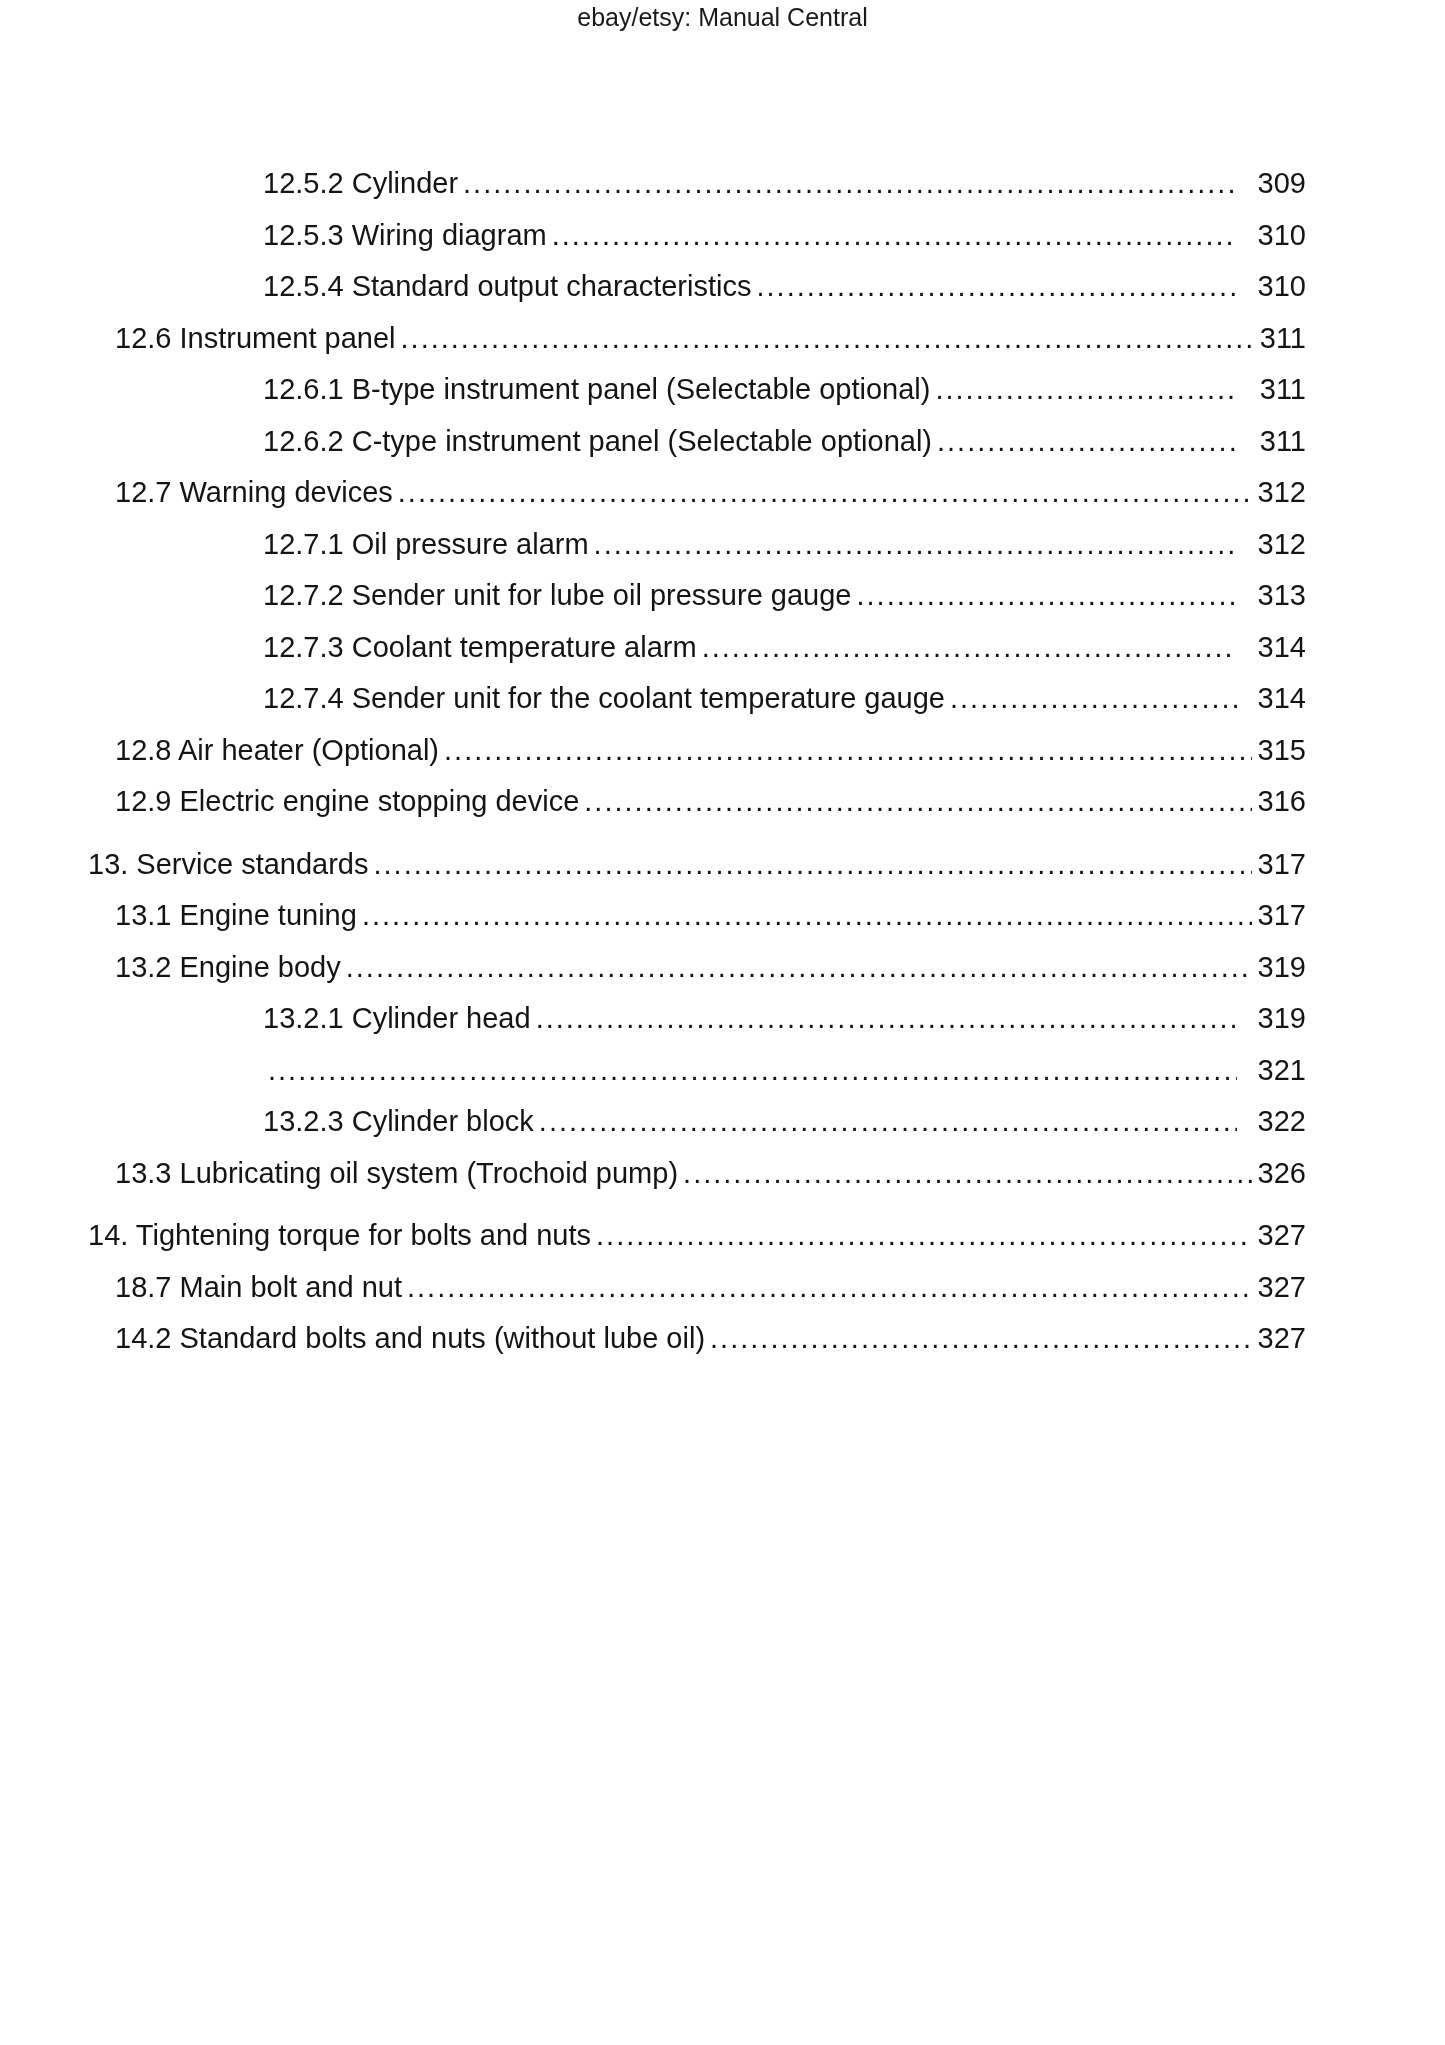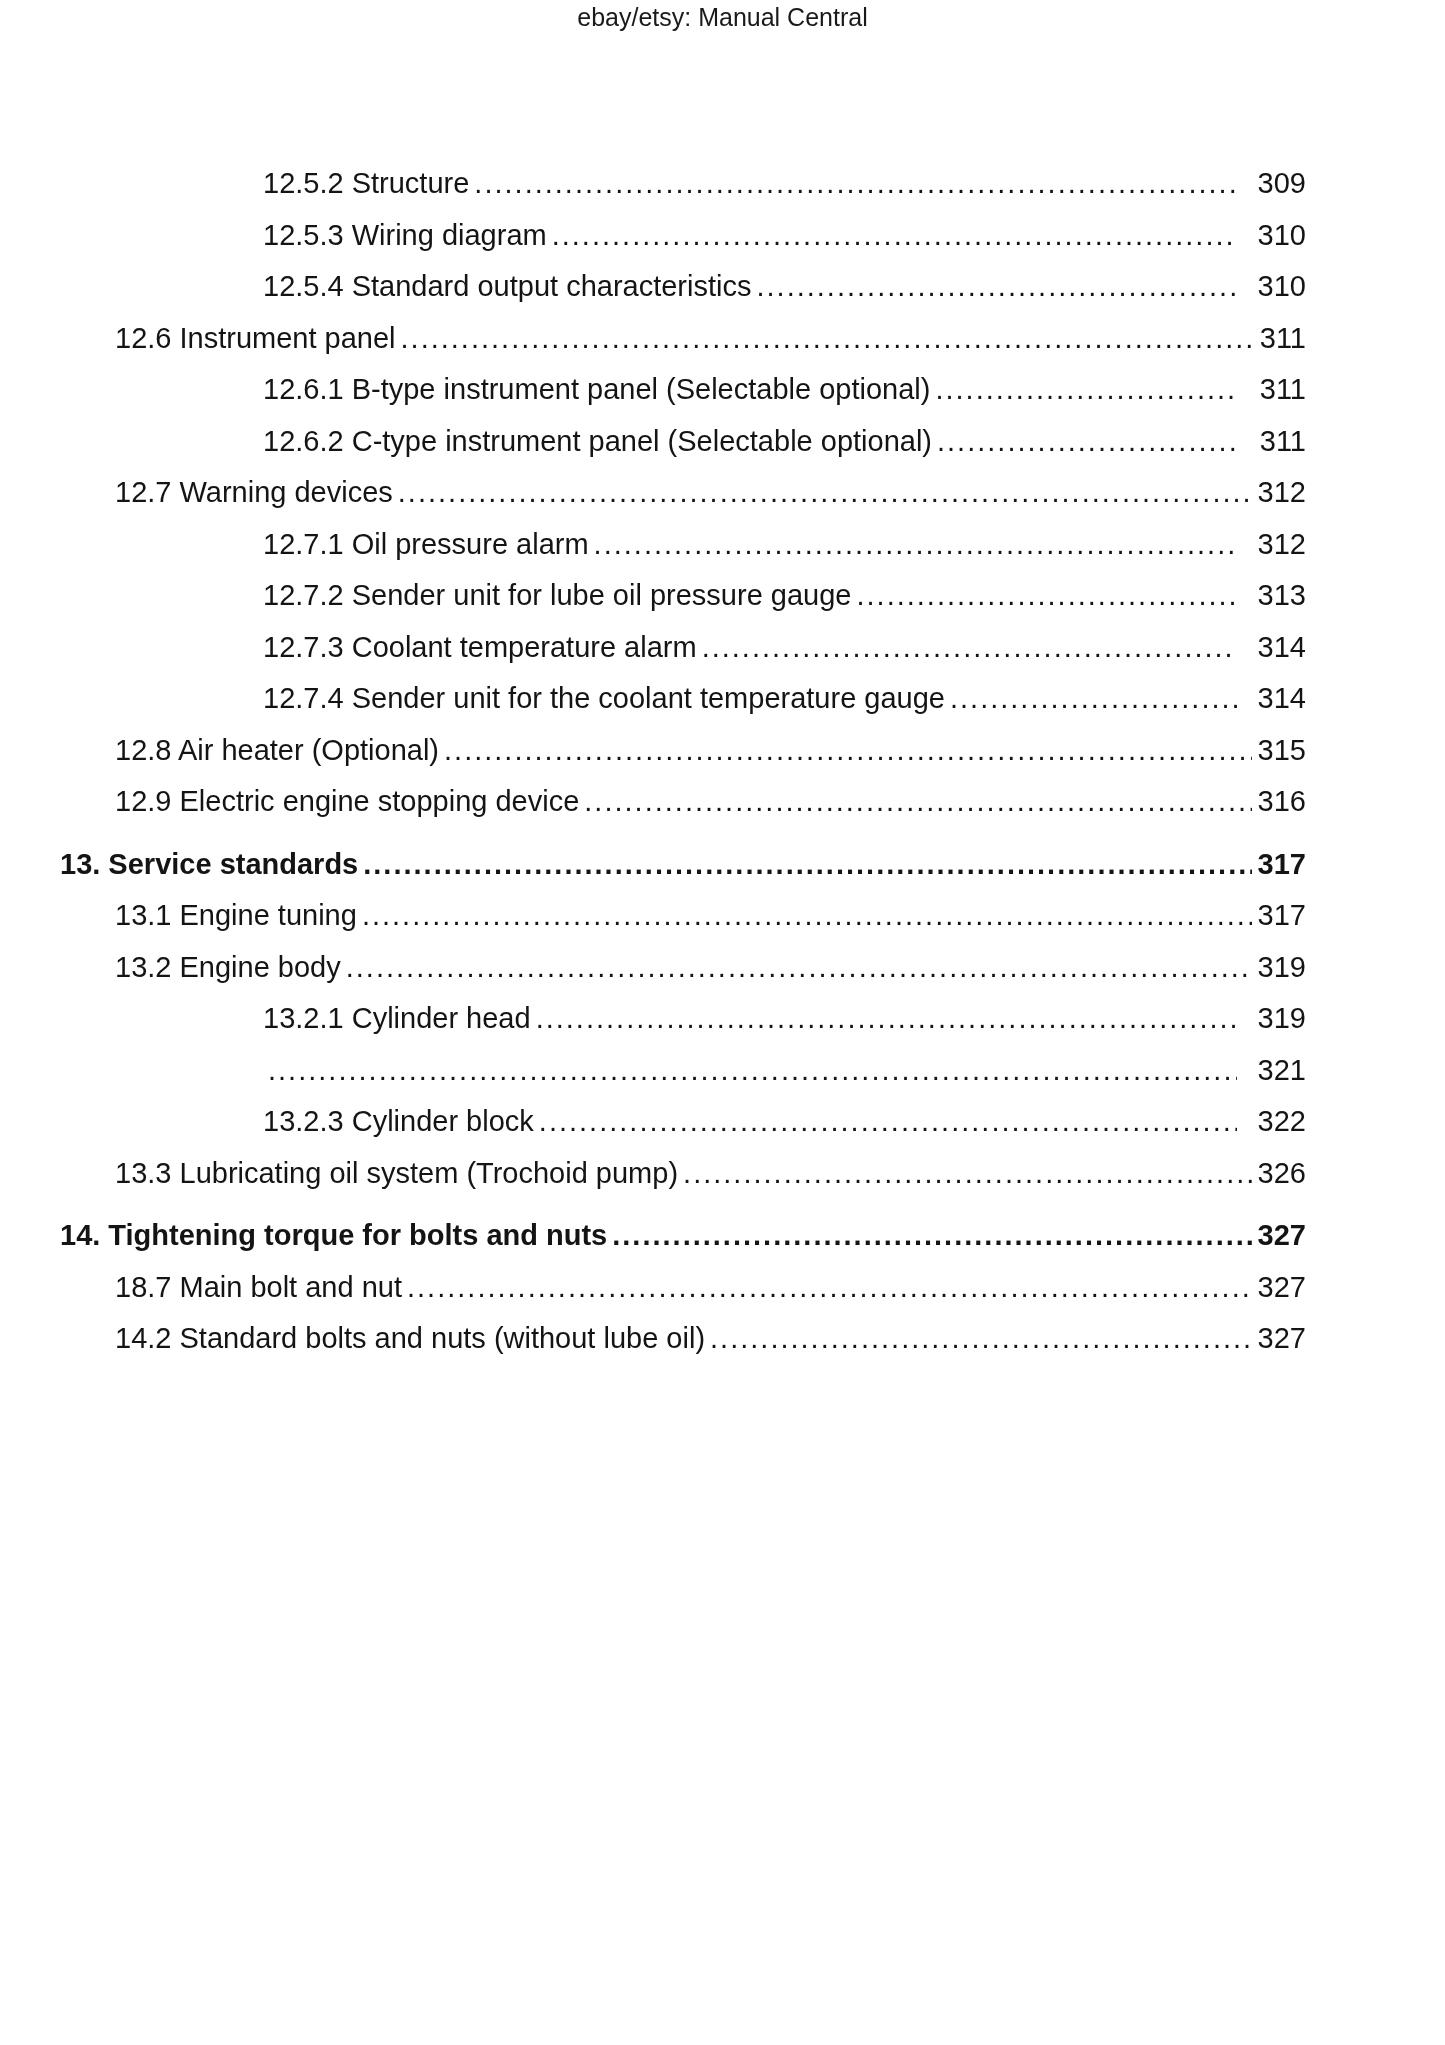--- a/index.html
+++ b/index.html
@@ -37,21 +37,21 @@
   }
   .toc-row {
     display: flex;
     align-items: baseline;
     height: 51.5px;
     line-height: 51.5px;
     font-size: 29px;
     white-space: nowrap;
   }
   .toc-row.gap-before { margin-top: 11px; }
-  .toc-row.lvl1 { padding-left: 60px; font-weight: bold; }
+  .toc-row.lvl1 { padding-left: 88px; }
   .toc-row.lvl2 { padding-left: 115px; }
   .toc-row.lvl3 { padding-left: 263px; }
 
   .toc-label { flex: 0 0 auto; }
   .toc-dots {
     flex: 1 1 auto;
     overflow: hidden;
     white-space: nowrap;
     margin-left: 5px;
     letter-spacing: 2px;
@@ -70,21 +70,21 @@
 </style>
 </head>
 <body>
 
 <div class="page">
 
   <div class="watermark top">ebay/etsy: Manual Central</div>
 
   <div class="toc">
       <div class="toc-row lvl3">
-    <span class="toc-label">12.5.2 Structure</span>
+    <span class="toc-label">12.5.2 Cylinder</span>
     <span class="toc-dots"></span>
     <span class="toc-page">309</span>
   </div>
       <div class="toc-row lvl3">
     <span class="toc-label">12.5.3 Wiring diagram</span>
     <span class="toc-dots"></span>
     <span class="toc-page">310</span>
   </div>
       <div class="toc-row lvl3">
     <span class="toc-label">12.5.4 Standard output characteristics</span>

